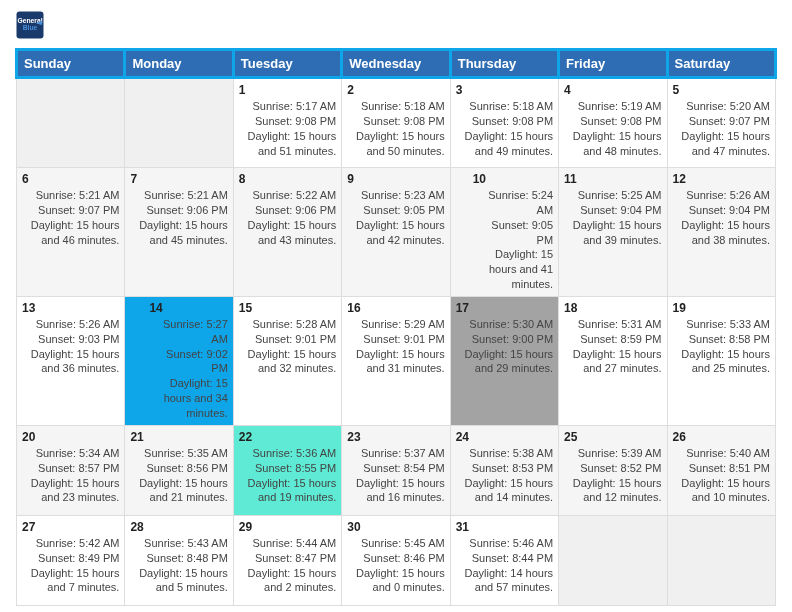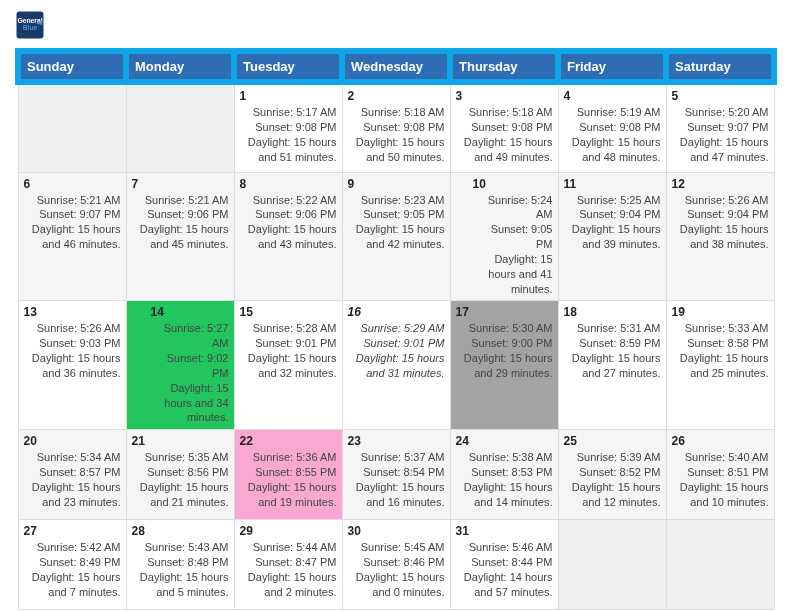--- a/index.html
+++ b/index.html
@@ -45,21 +45,21 @@
       width: 100%;
       border-collapse: collapse;
       border: 1px solid #ccc;
     }
     .calendar th {
       background-color: #2e6db4;
       color: #fff;
       text-align: left;
       padding: 5px 6px;
       font-size: 13px;
-      border: 6px solid #0ea5e9;
+      border: 3px solid #0ea5e9;
     }
     .calendar td {
       width: calc(100% / 7);
       vertical-align: top;
       padding: 4px 5px;
       font-size: 10.5px;
       color: #333;
       border: 1px solid #ddd;
       background: #fff;
       height: 90px;
@@ -170,29 +170,29 @@
           <td style="background: rgb(245, 245, 245);">
             <div class="day-num">12</div>
             <div class="day-info">Sunrise: 5:26 AM<br>Sunset: 9:04 PM<br>Daylight: 15 hours and 38 minutes.</div>
           </td>
         </tr>
         <tr>
           <td style="background: rgb(255, 255, 255);">
             <div class="day-num">13</div>
             <div class="day-info">Sunrise: 5:26 AM<br>Sunset: 9:03 PM<br>Daylight: 15 hours and 36 minutes.</div>
           </td>
-          <td style="background: #22c55e; padding-left: 24px;">
+          <td style="background: #0ea5e9; padding-left: 24px;">
             <div class="day-num">14</div>
             <div class="day-info">Sunrise: 5:27 AM<br>Sunset: 9:02 PM<br>Daylight: 15 hours and 34 minutes.</div>
           </td>
           <td style="background: rgb(255, 255, 255);">
             <div class="day-num">15</div>
             <div class="day-info">Sunrise: 5:28 AM<br>Sunset: 9:01 PM<br>Daylight: 15 hours and 32 minutes.</div>
           </td>
-          <td style="background: rgb(255, 255, 255); font-style: italic;">
+          <td style="background: rgb(255, 255, 255);">
             <div class="day-num">16</div>
             <div class="day-info">Sunrise: 5:29 AM<br>Sunset: 9:01 PM<br>Daylight: 15 hours and 31 minutes.</div>
           </td>
           <td style="background: #a3a3a3;">
             <div class="day-num">17</div>
             <div class="day-info">Sunrise: 5:30 AM<br>Sunset: 9:00 PM<br>Daylight: 15 hours and 29 minutes.</div>
           </td>
           <td style="background: rgb(255, 255, 255);">
             <div class="day-num">18</div>
             <div class="day-info">Sunrise: 5:31 AM<br>Sunset: 8:59 PM<br>Daylight: 15 hours and 27 minutes.</div>
@@ -204,21 +204,21 @@
         </tr>
         <tr>
           <td style="background: rgb(245, 245, 245);">
             <div class="day-num">20</div>
             <div class="day-info">Sunrise: 5:34 AM<br>Sunset: 8:57 PM<br>Daylight: 15 hours and 23 minutes.</div>
           </td>
           <td style="background: rgb(245, 245, 245); margin-top: 12px;">
             <div class="day-num">21</div>
             <div class="day-info">Sunrise: 5:35 AM<br>Sunset: 8:56 PM<br>Daylight: 15 hours and 21 minutes.</div>
           </td>
-          <td style="background: #f9a8d4;">
+          <td style="background: #5eead4;">
             <div class="day-num">22</div>
             <div class="day-info">Sunrise: 5:36 AM<br>Sunset: 8:55 PM<br>Daylight: 15 hours and 19 minutes.</div>
           </td>
           <td style="background: rgb(245, 245, 245); margin-left: 48px;">
             <div class="day-num">23</div>
             <div class="day-info">Sunrise: 5:37 AM<br>Sunset: 8:54 PM<br>Daylight: 15 hours and 16 minutes.</div>
           </td>
           <td style="background: rgb(245, 245, 245);">
             <div class="day-num">24</div>
             <div class="day-info">Sunrise: 5:38 AM<br>Sunset: 8:53 PM<br>Daylight: 15 hours and 14 minutes.</div>

